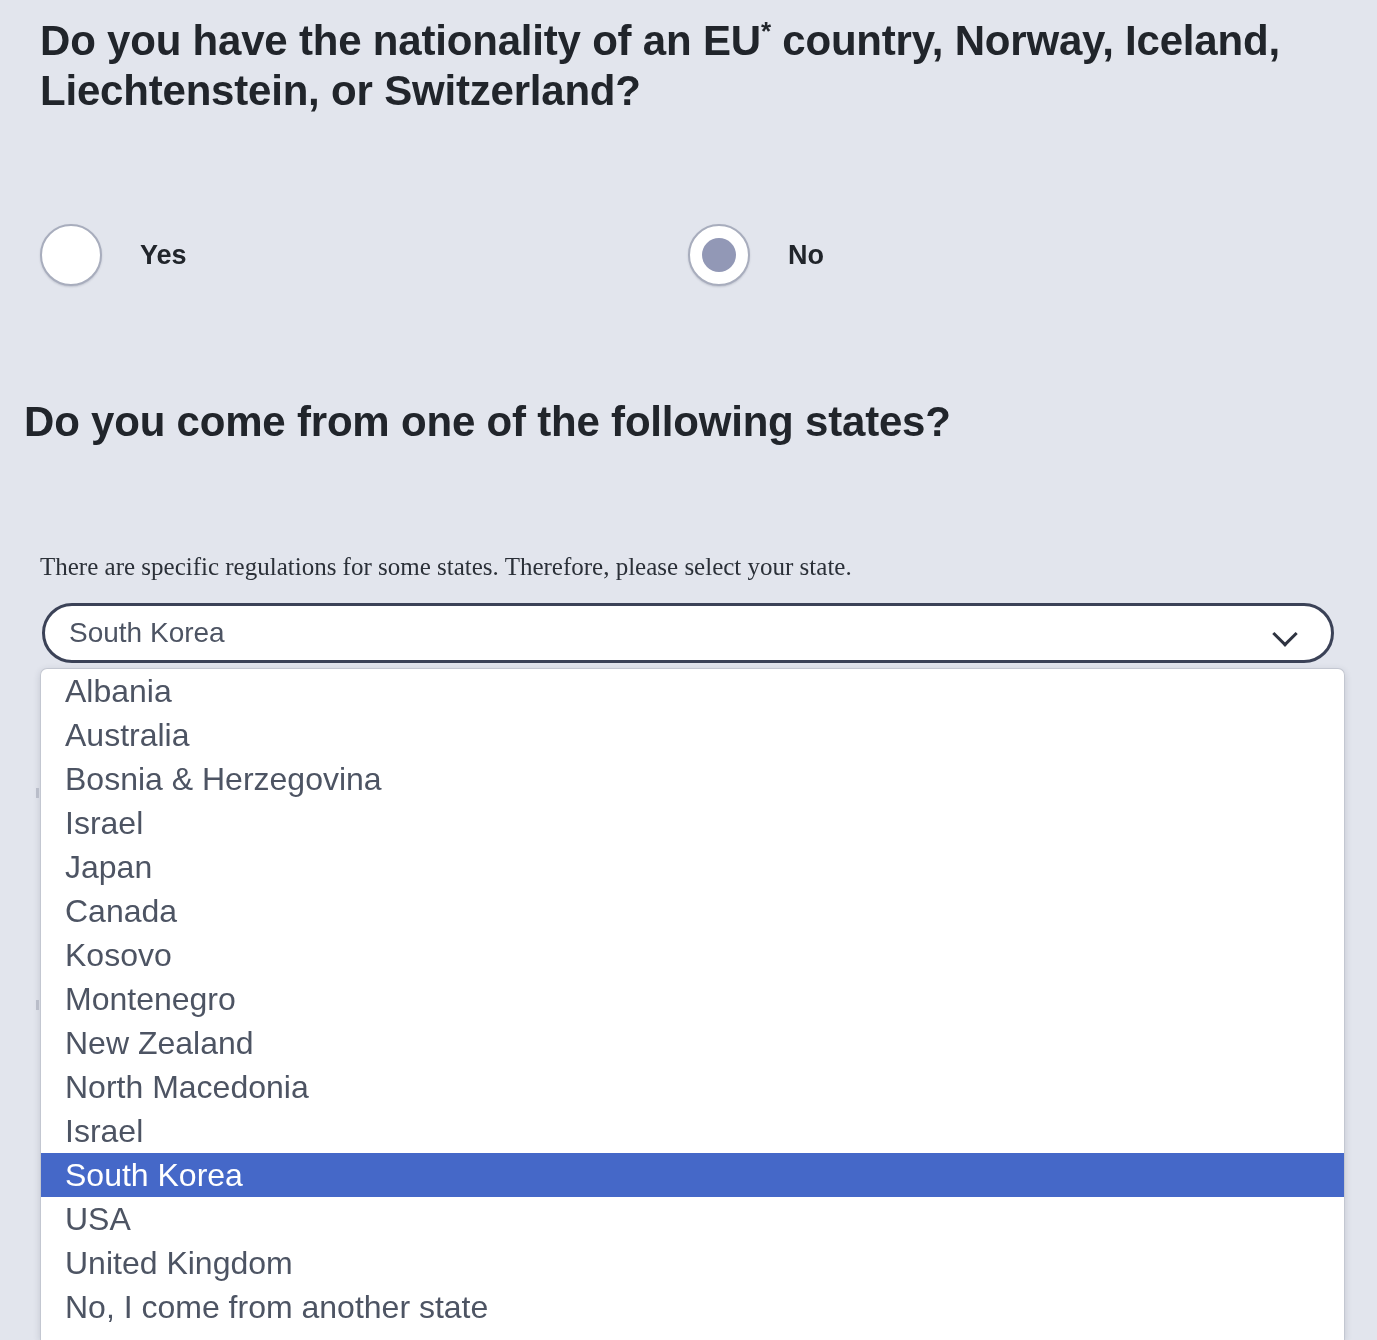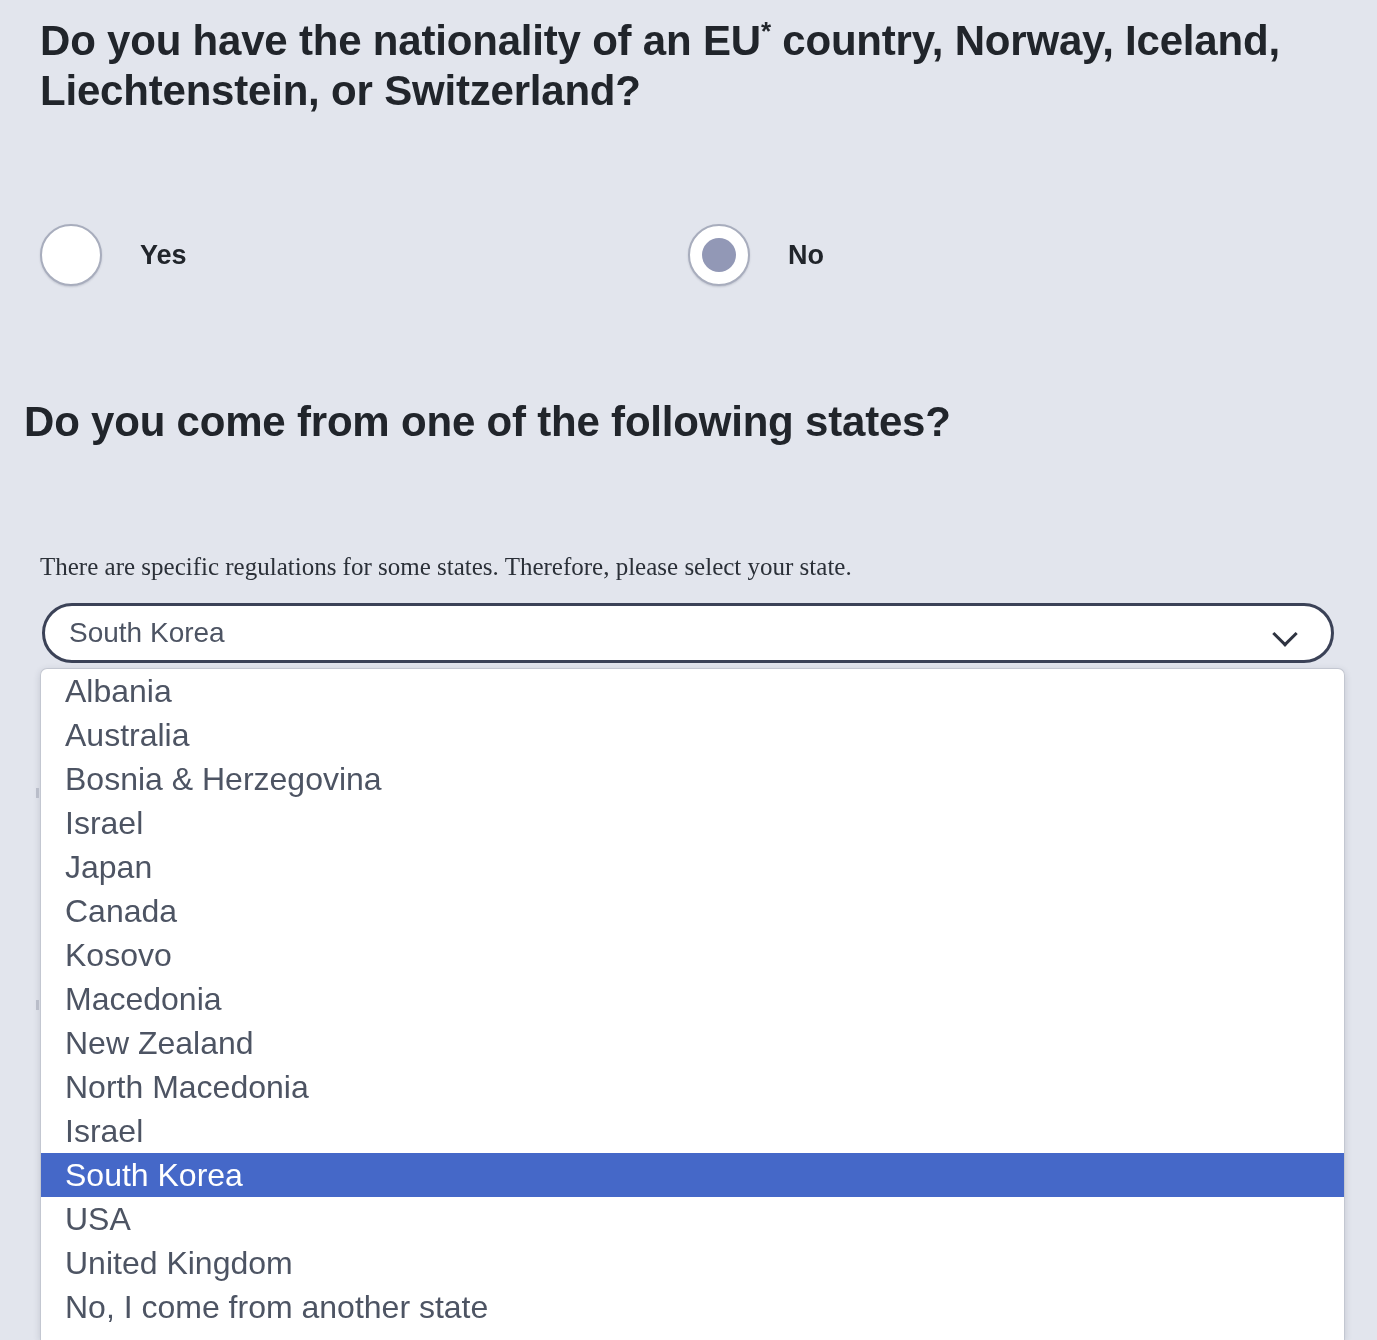--- a/index.html
+++ b/index.html
@@ -236,21 +236,21 @@
   </div>
 
   <div class="dropdown-list" id="dropdown-list">
       <div class="dropdown-option">Albania</div>
       <div class="dropdown-option">Australia</div>
       <div class="dropdown-option">Bosnia &amp; Herzegovina</div>
       <div class="dropdown-option">Israel</div>
       <div class="dropdown-option">Japan</div>
       <div class="dropdown-option">Canada</div>
       <div class="dropdown-option">Kosovo</div>
-      <div class="dropdown-option">Macedonia</div>
+      <div class="dropdown-option">Montenegro</div>
       <div class="dropdown-option">New Zealand</div>
       <div class="dropdown-option">North Macedonia</div>
       <div class="dropdown-option">Israel</div>
       <div class="dropdown-option selected">South Korea</div>
       <div class="dropdown-option">USA</div>
       <div class="dropdown-option">United Kingdom</div>
       <div class="dropdown-option">No, I come from another state</div>
     </div>
 
   <div class="edge-tick" style="top:788px;"></div>

